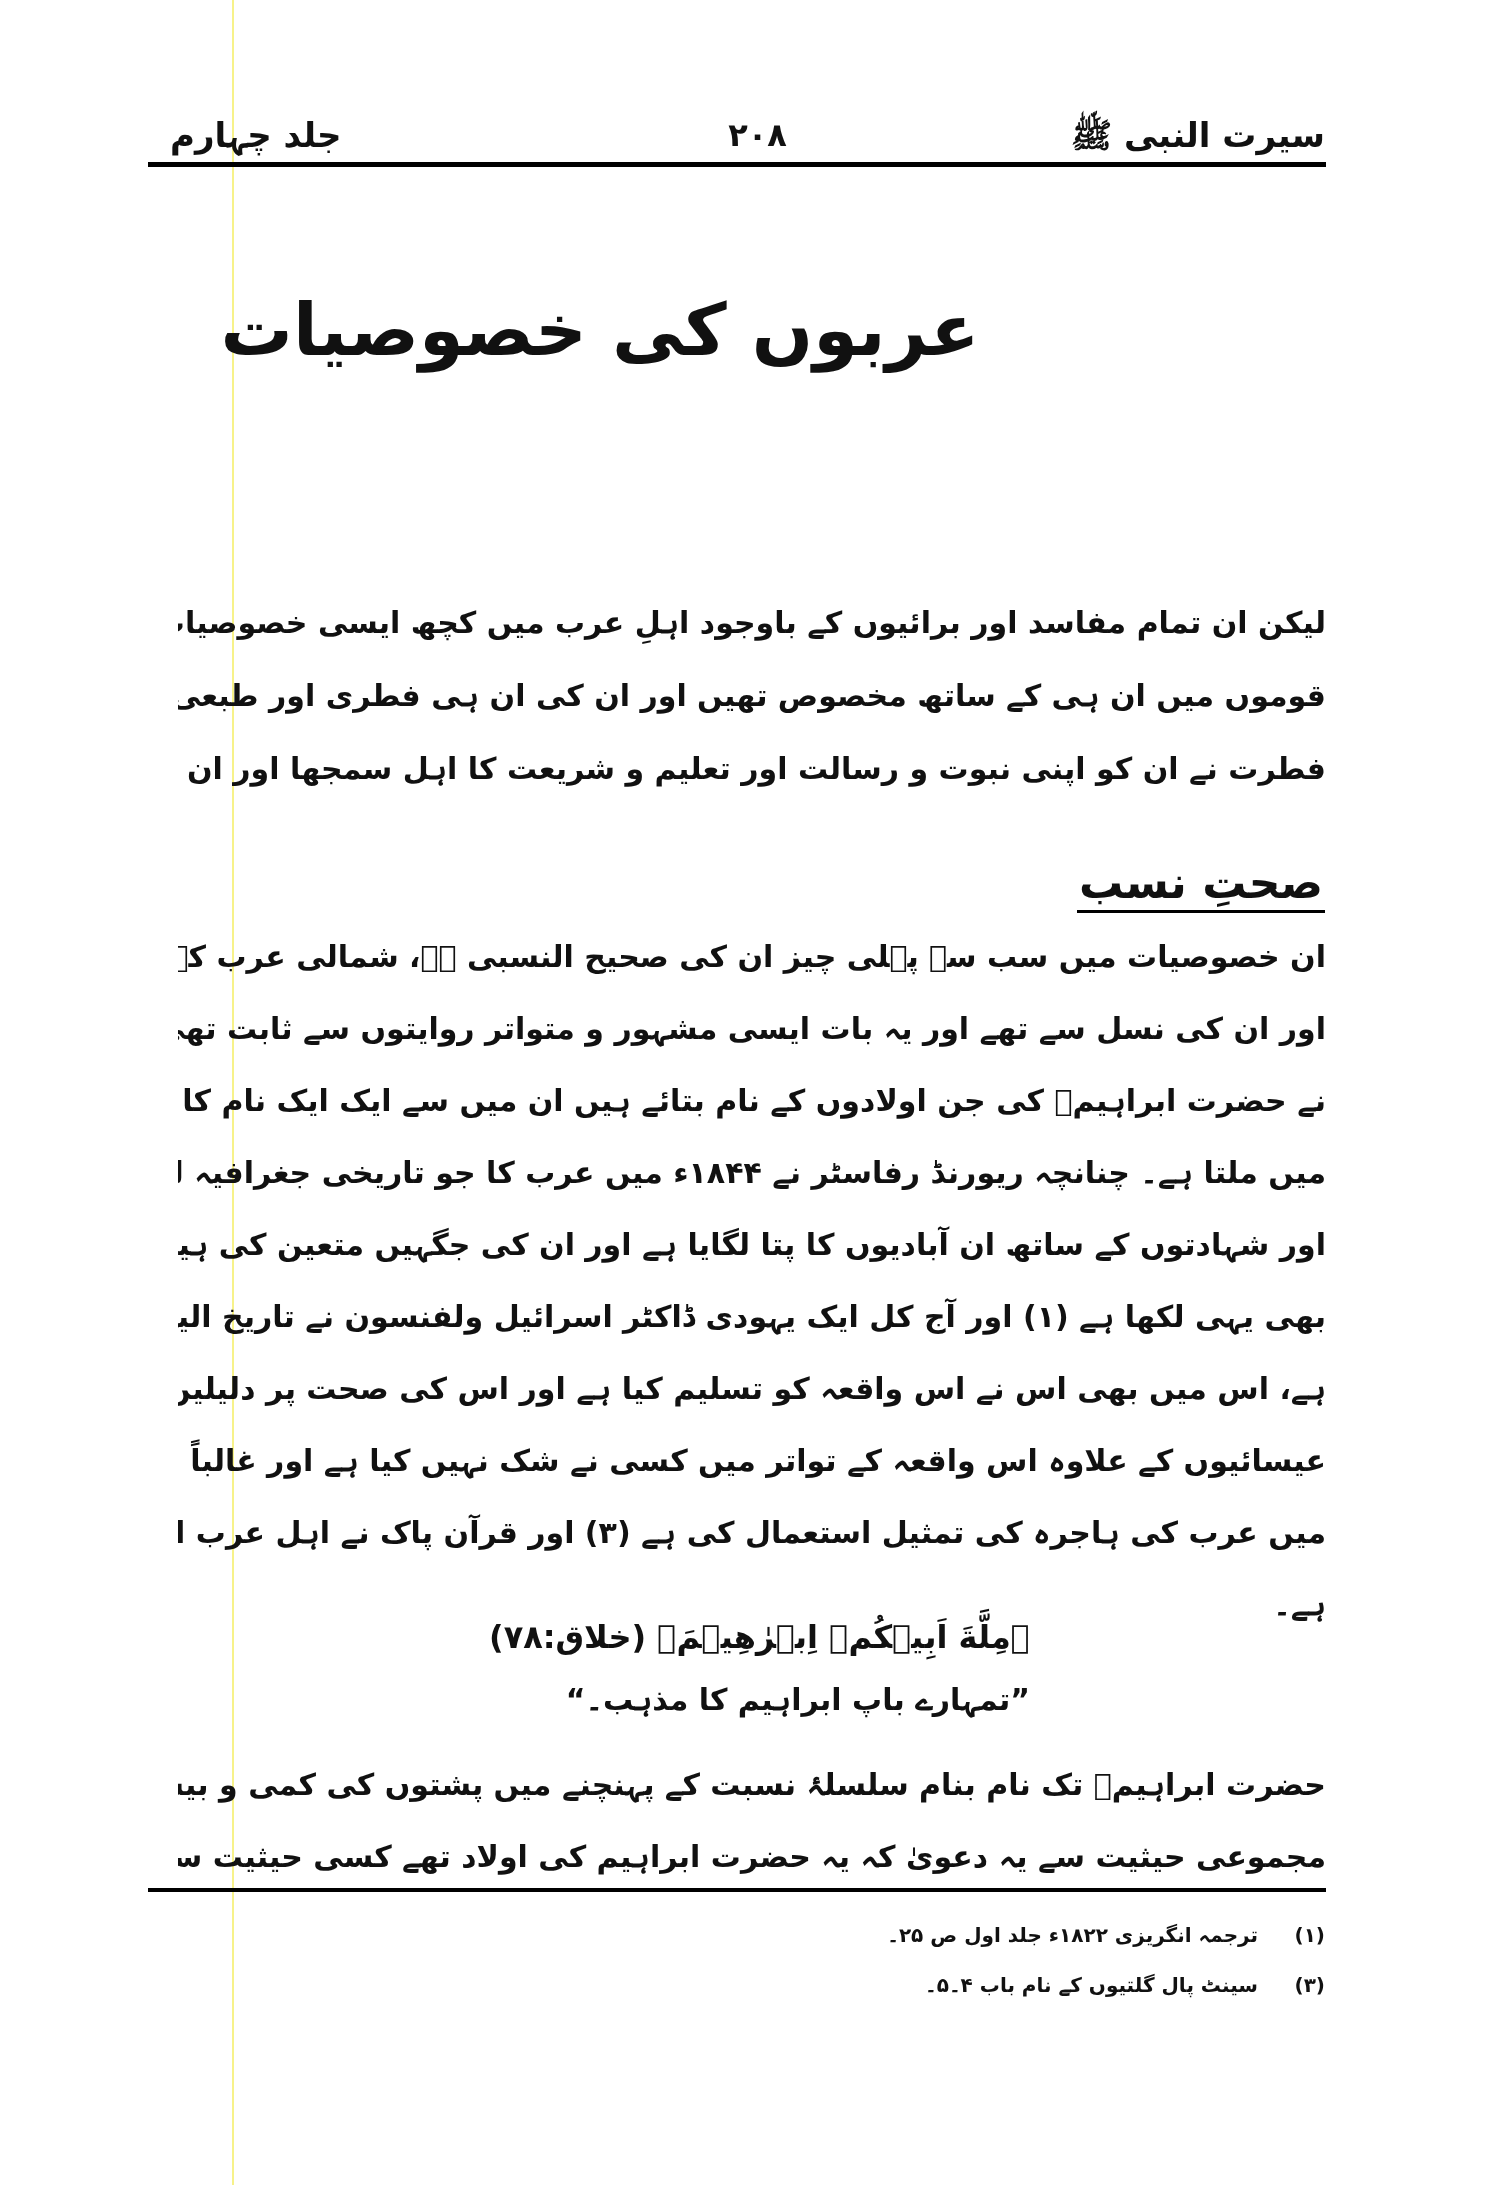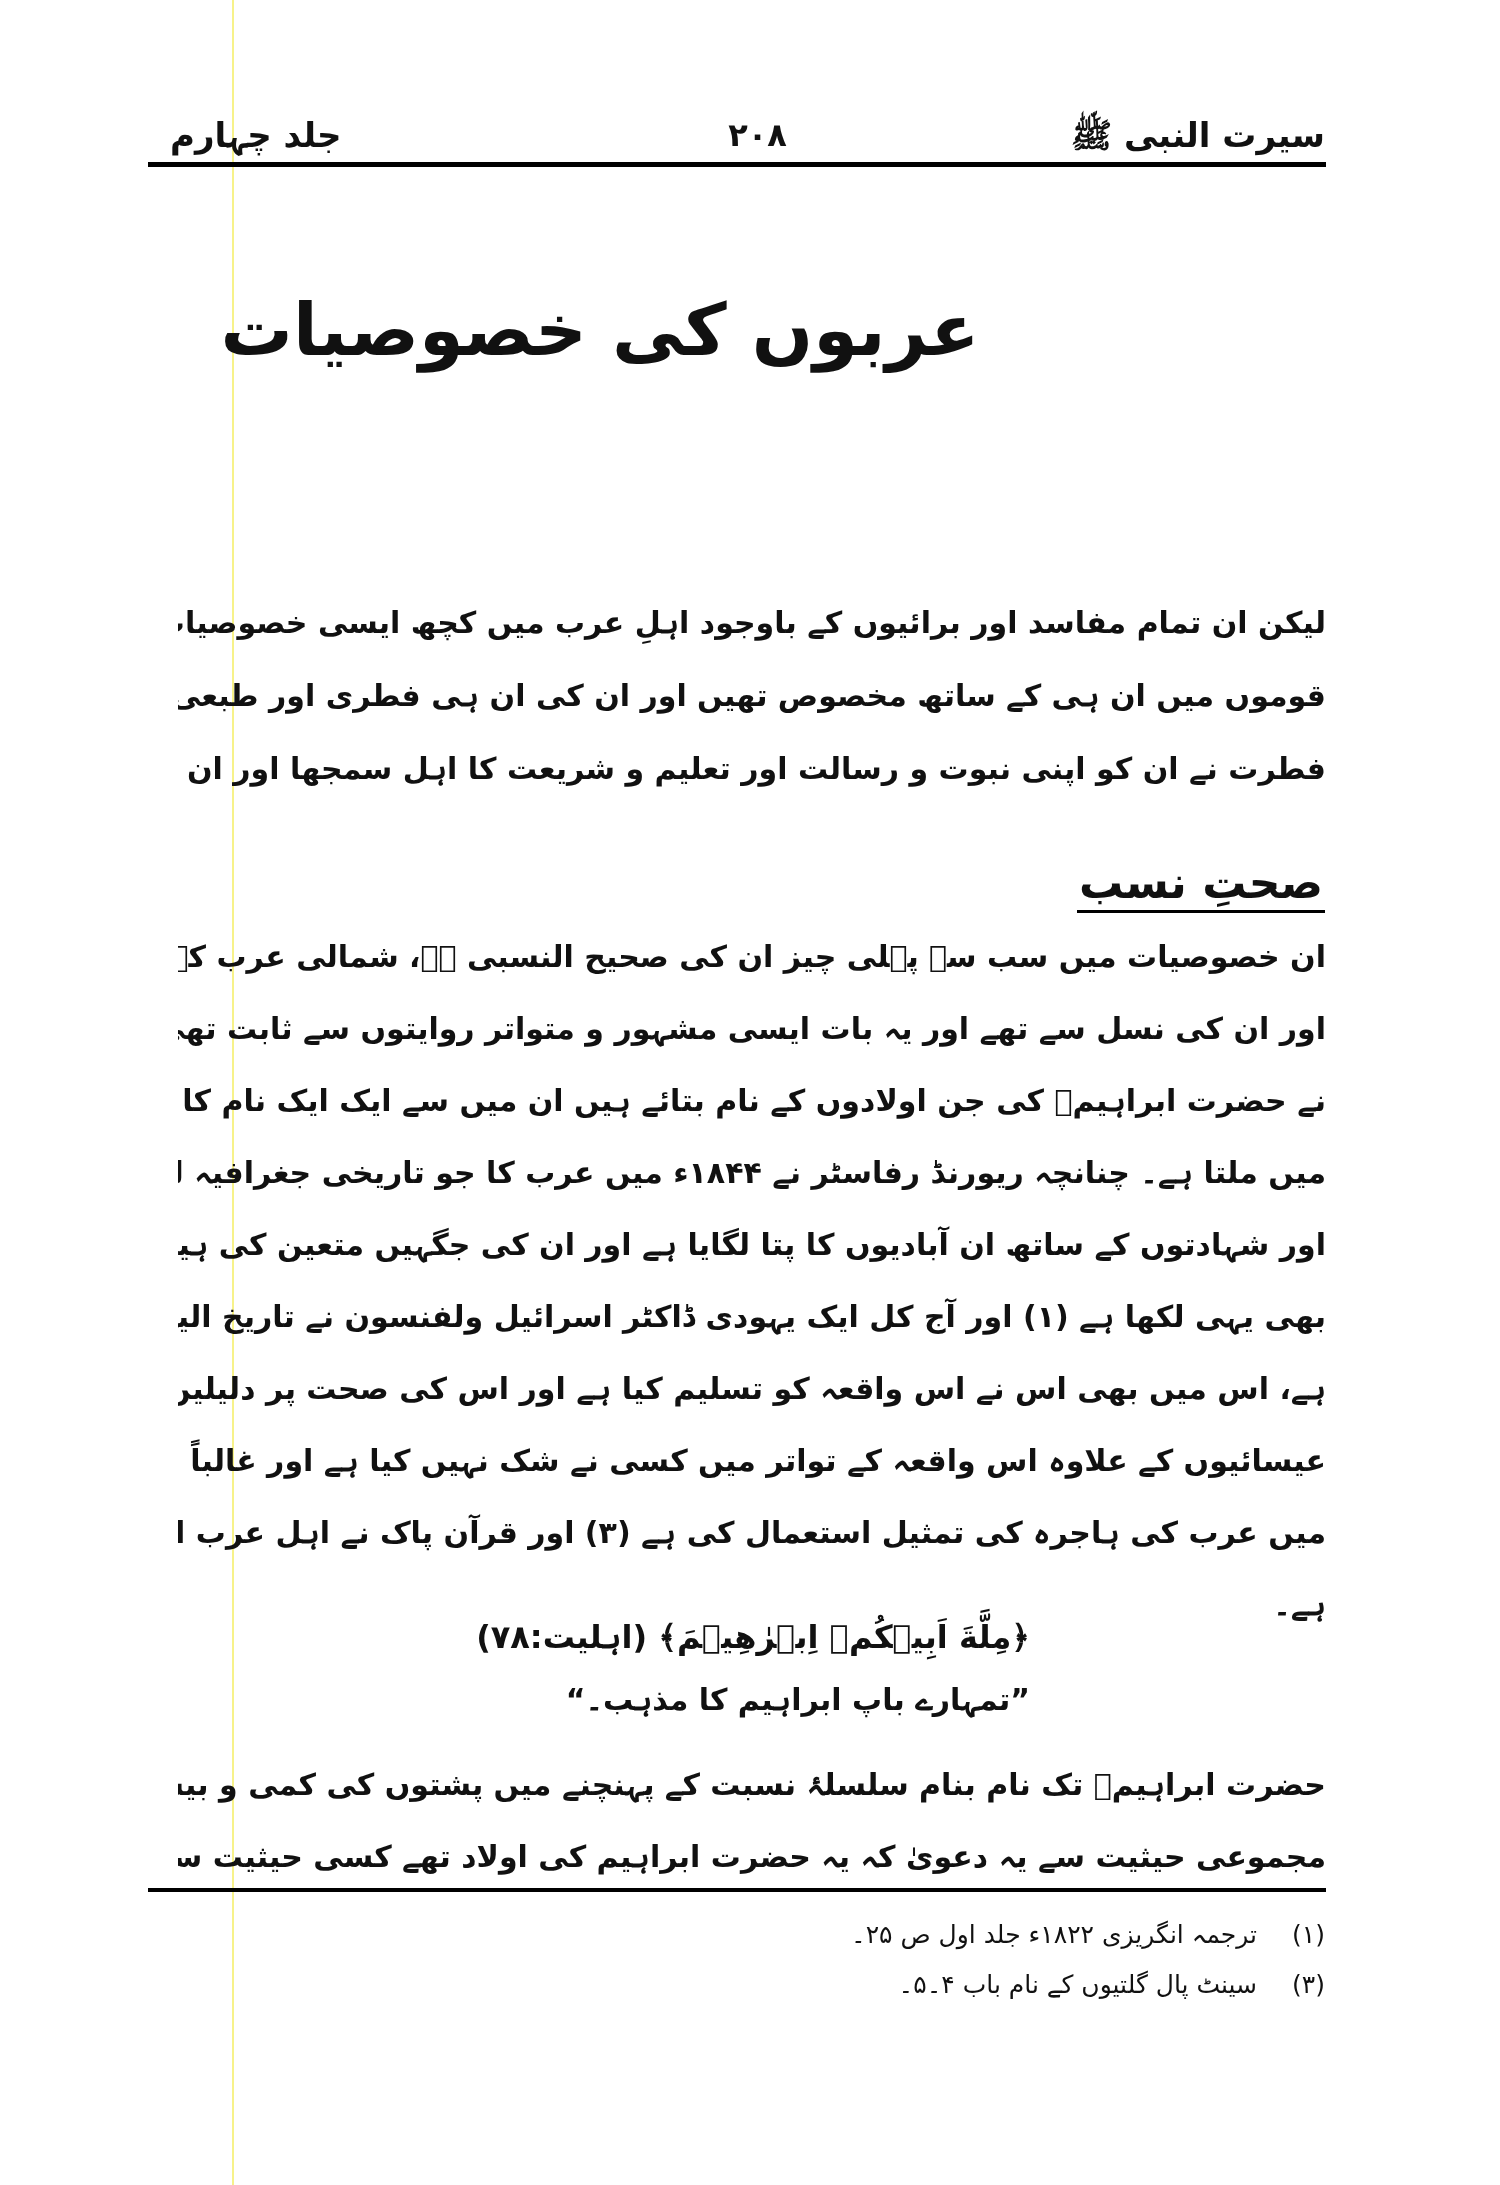--- a/index.html
+++ b/index.html
@@ -33,21 +33,21 @@
 
   .verse { position: absolute; right: 470px; top: 1612px; direction: rtl; font-size: 32px; font-weight: bold; line-height: 50px; white-space: nowrap; }
   .verse-translation { position: absolute; right: 470px; top: 1675px; direction: rtl; font-size: 30px; font-weight: bold; line-height: 50px; white-space: nowrap; }
 
   .p3 { top: 1742px; }
   .p3 .line { margin-bottom: 22px; }
 
   .foot-rule { position: absolute; left: 148px; width: 1178px; top: 1888px; height: 4px; background: #000; }
 
   .footnotes { position: absolute; right: 175px; top: 1912px; direction: rtl; }
-  .fn { font-size: 25px; font-weight: normal; line-height: 46px; white-space: nowrap; height: 50px; }
+  .fn { font-size: 20px; font-weight: bold; line-height: 46px; white-space: nowrap; height: 50px; }
   .fn .num { display: inline-block; width: 60px; }
 </style>
 </head>
 <body>
 
 <div class="page">
   <div class="hl-line"></div>
 
   <div class="header">
     <span class="right">سیرت النبی ﷺ</span>
@@ -72,21 +72,21 @@
     <div class="line">نے حضرت ابراہیمؑ کی جن اولادوں کے نام بتائے ہیں ان میں سے ایک ایک نام کا سراغ عرب کی پرانی آبادیوں</div>
     <div class="line">میں ملتا ہے۔ چنانچہ ریورنڈ رفاسٹر نے ۱۸۴۴ء میں عرب کا جو تاریخی جغرافیہ لکھا ہے۔ اس میں پوری دلیل اور تفصیل</div>
     <div class="line">اور شہادتوں کے ساتھ ان آبادیوں کا پتا لگایا ہے اور ان کی جگہیں متعین کی ہیں۔ قدیم یہودی مؤرخ یوسیفوس نے</div>
     <div class="line">بھی یہی لکھا ہے (۱) اور آج کل ایک یہودی ڈاکٹر اسرائیل ولفنسون نے تاریخ الیہود فی بلاد العرب ایک کتاب لکھی</div>
     <div class="line">ہے، اس میں بھی اس نے اس واقعہ کو تسلیم کیا ہے اور اس کی صحت پر دلیلیں پیش کی ہیں۔ (۲) اور بعض حال کے مناظر</div>
     <div class="line">عیسائیوں کے علاوہ اس واقعہ کے تواتر میں کسی نے شک نہیں کیا ہے اور غالباً اسی لیے سینٹ پال نے اپنے خطوط</div>
     <div class="line">میں عرب کی ہاجرہ کی تمثیل استعمال کی ہے (۳) اور قرآن پاک نے اہل عرب اور قریش کو خطاب کر کے صاف کہا</div>
     <div class="line last">ہے۔</div>
   </div>
 
-  <div class="verse">﴿مِلَّةَ اَبِیۡكُمۡ اِبۡرٰهِیۡمَ﴾ (اہلیت:۷۸)</div>
+  <div class="verse">﴿مِلَّةَ اَبِیۡكُمۡ اِبۡرٰهِیۡمَ﴾ (خلاق:۷۸)</div>
   <div class="verse-translation">”تمہارے باپ ابراہیم کا مذہب۔“</div>
 
   <div class="body-block p3" style="top:1760px;">
     <div class="line">حضرت ابراہیمؑ تک نام بنام سلسلۂ نسبت کے پہنچنے میں پشتوں کی کمی و بیشی یا ناموں کا گھٹنا بڑھنا ممکن ہے مگر</div>
     <div class="line">مجموعی حیثیت سے یہ دعویٰ کہ یہ حضرت ابراہیم کی اولاد تھے کسی حیثیت سے مشکوک نہیں ہے۔ خصوصاً جب اس کے</div>
   </div>
 
   <div class="foot-rule"></div>
 
   <div class="footnotes">

